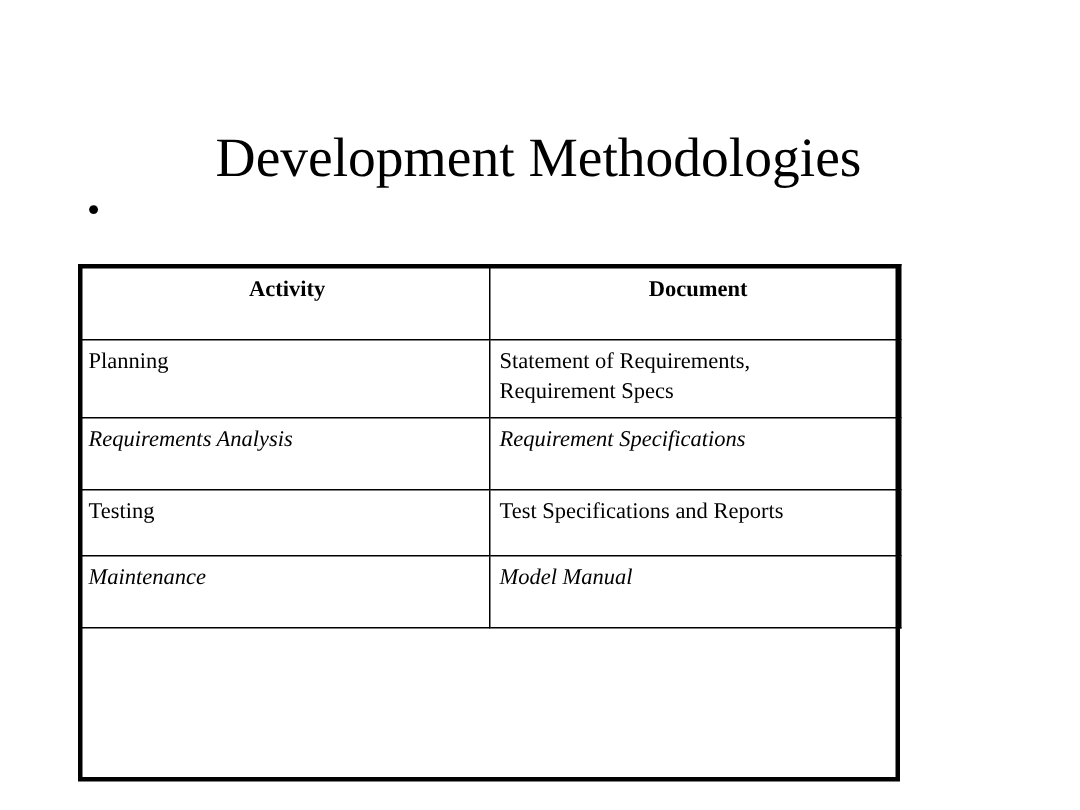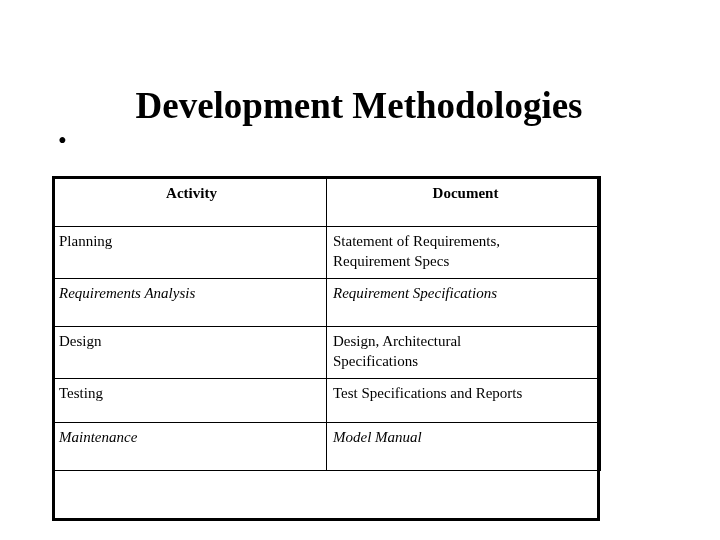--- a/index.html
+++ b/index.html
@@ -27,21 +27,21 @@
 
   
   #slide-title {
     position: absolute;
     left: 0;
     top: 59px;
     width: 718px;
     text-align: center;
     font-size: 37px;
     line-height: 44px;
-    font-weight: bold;
+    font-weight: normal;
     letter-spacing: 0px;
     white-space: nowrap;
   }
 
   
   #bullet-line {
     position: absolute;
     left: 52px;
     top: 127px;
     width: 600px;
@@ -149,27 +149,20 @@
           <span class="cell-line">Statement of Requirements,</span>
           <span class="cell-line">Requirement Specs</span>
         </td>
       </tr>
       <tr class="row-h-48">
         <td>Requirements Analysis</td>
         <td>
           <span class="cell-line">Requirement Specifications</span>
         </td>
       </tr>
-      <tr class="row-h-52">
-        <td>Design</td>
-        <td>
-          <span class="cell-line">Design, Architectural</span>
-          <span class="cell-line">Specifications</span>
-        </td>
-      </tr>
       <tr class="row-h-44">
         <td>Testing</td>
         <td>
           <span class="cell-line">Test Specifications and Reports</span>
         </td>
       </tr>
       <tr class="row-h-48">
         <td>Maintenance</td>
         <td>
           <span class="cell-line">Model Manual</span>

